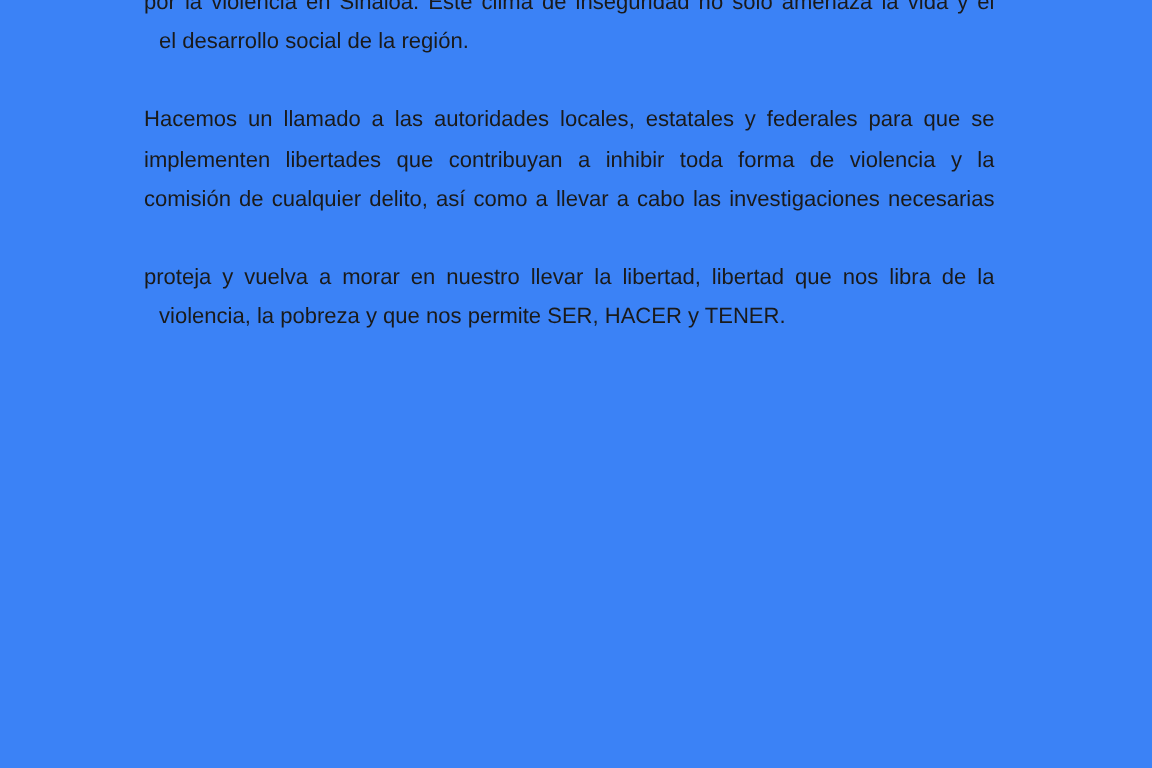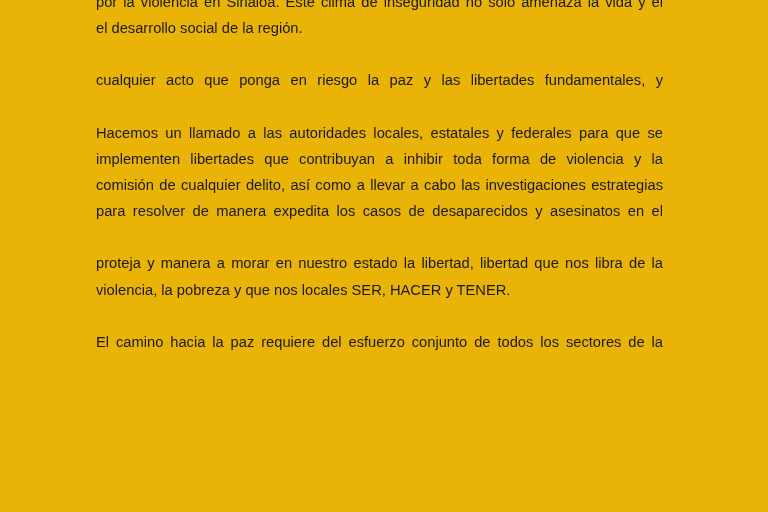--- a/index.html
+++ b/index.html
@@ -9,21 +9,21 @@
   body {
     width: 768px;
     height: 512px;
     overflow: hidden;
     background: #ffffff;
     position: relative;
   }
   .page {
     position: absolute;
     inset: 0;
-    background: #eab308;
+    background: #3b82f6;
   }
   .text-block {
     position: absolute;
     left: 96px;
     top: -11px;
     width: 567px;
     font-family: "Liberation Sans", sans-serif;
     font-size: 14.7px;
     line-height: 26.15px;
     color: #1a1a1a;
@@ -34,41 +34,37 @@
   }
   .line {
     height: 26.15px;
     overflow: hidden;
     text-align: justify;
     text-align-last: justify;
     white-space: normal;
   }
   .line.last-left {
     text-align-last: left;
+    margin-left: 10px;
   }
 </style>
 </head>
 <body>
 
 <div class="page">
   <div class="text-block" id="text-block">
       <div class="paragraph">
         <div class="line">por la violencia en Sinaloa. Este clima de inseguridad no sólo amenaza la vida y el</div>
         <div class="line last-left">el desarrollo social de la región.</div>
       </div>
       <div class="paragraph">
-        <div class="line">cualquier acto que ponga en riesgo la paz y las libertades fundamentales, y</div>
       </div>
       <div class="paragraph">
         <div class="line">Hacemos un llamado a las autoridades locales, estatales y federales para que se</div>
         <div class="line">implementen libertades que contribuyan a inhibir toda forma de violencia y la</div>
-        <div class="line">comisión de cualquier delito, así como a llevar a cabo las investigaciones estrategias</div>
-        <div class="line">para resolver de manera expedita los casos de desaparecidos y asesinatos en el</div>
+        <div class="line">comisión de cualquier delito, así como a llevar a cabo las investigaciones necesarias</div>
       </div>
       <div class="paragraph">
-        <div class="line">proteja y manera a morar en nuestro estado la libertad, libertad que nos libra de la</div>
-        <div class="line last-left">violencia, la pobreza y que nos locales SER, HACER y TENER.</div>
-      </div>
-      <div class="paragraph">
-        <div class="line">El camino hacia la paz requiere del esfuerzo conjunto de todos los sectores de la</div>
+        <div class="line">proteja y vuelva a morar en nuestro llevar la libertad, libertad que nos libra de la</div>
+        <div class="line last-left">violencia, la pobreza y que nos permite SER, HACER y TENER.</div>
       </div>
     </div>
 </div>
 
 </body></html>

